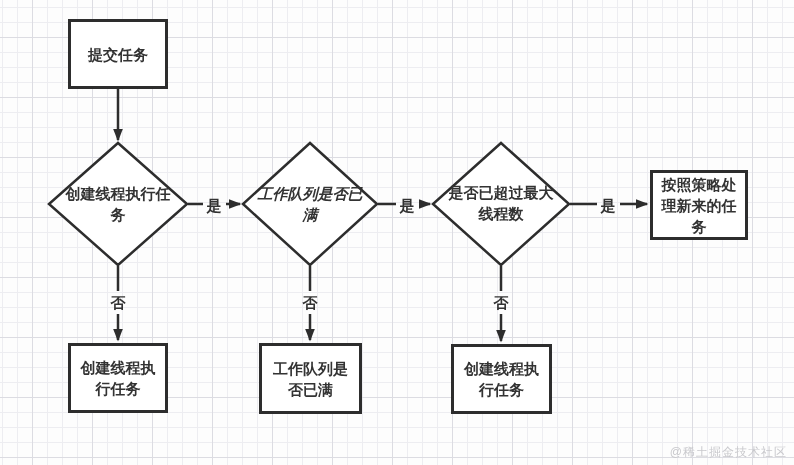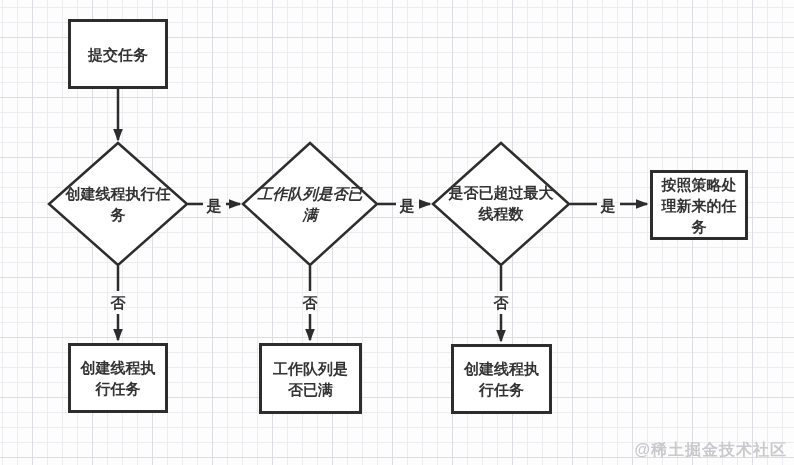--- a/index.html
+++ b/index.html
@@ -48,22 +48,22 @@
     color:#333;
     font-size:15px;
     font-weight:700;
     line-height:17px;
     white-space:nowrap;
   }
   .watermark{
     position:absolute;
     right:7px;bottom:4px;
     color:#c9c9cd;
-    font-size:16px;
-    font-weight:700;
+    font-size:12px;
+    font-weight:400;
     letter-spacing:1px;
   }
 </style>
 </head>
 <body>
 
 <div class="canvas">
 
   <svg class="edges-layer" width="794" height="465" viewBox="0 0 794 465">
     <defs>

